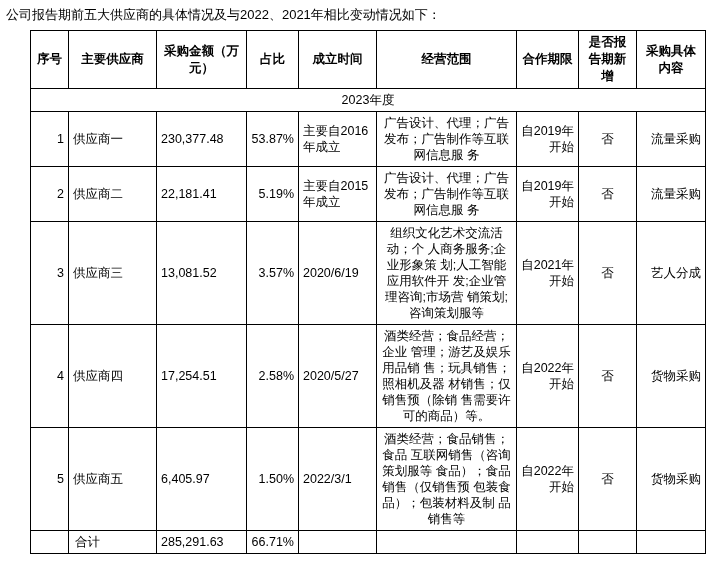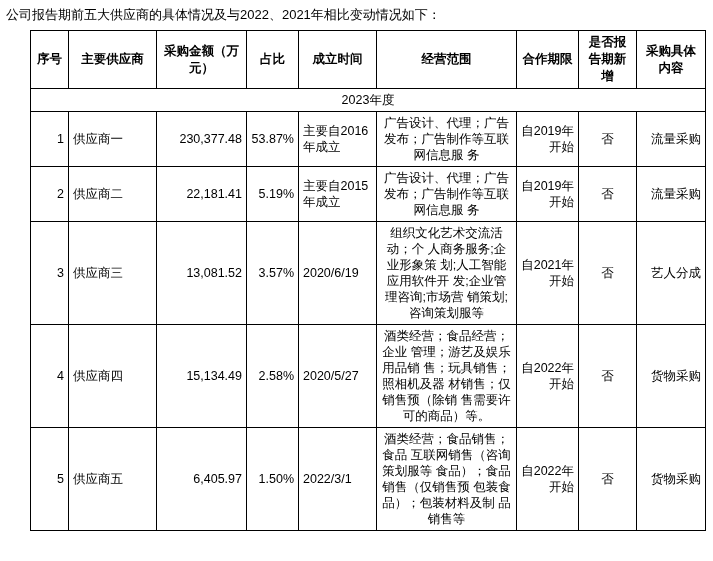--- a/index.html
+++ b/index.html
@@ -43,21 +43,21 @@
     word-break: break-all;
   }
   table.supplier-table th {
     font-weight: bold;
     text-align: center;
     font-size: 12.5px;
     line-height: 17px;
   }
   .c-no       { width: 38px;  text-align: right; }
   .c-name     { width: 88px;  text-align: left; }
-  .c-amount   { width: 90px;  text-align: right; }
+  .c-amount   { width: 90px;  }
   .c-ratio    { width: 52px;  text-align: right; }
   .c-found    { width: 78px;  text-align: left; }
   .c-scope    { width: 140px; text-align: center; }
   .c-period   { width: 62px;  text-align: right; }
   .c-new      { width: 58px;  text-align: center; }
   .c-content  { width: 69px;  text-align: right; }
 
   th.c-no, th.c-name, th.c-amount, th.c-ratio, th.c-found,
   th.c-scope, th.c-period, th.c-new, th.c-content { text-align: center; }
 
@@ -138,37 +138,48 @@
         <td class="c-found">2020/6/19</td>
         <td class="c-scope cell-top">组织文化艺术交流活动；个 人商务服务;企业形象策 划;人工智能应用软件开 发;企业管理咨询;市场营 销策划;咨询策划服等</td>
         <td class="c-period">自2021年开始</td>
         <td class="c-new">否</td>
         <td class="c-content">艺人分成</td>
       </tr>
 
       <tr>
         <td class="c-no">4</td>
         <td class="c-name">供应商四</td>
-        <td class="c-amount">15,134.49</td>
+        <td class="c-amount">17,254.51</td>
         <td class="c-ratio">2.58%</td>
         <td class="c-found">2020/5/27</td>
         <td class="c-scope cell-top">酒类经营；食品经营；企业 管理；游艺及娱乐用品销 售；玩具销售；照相机及器 材销售；仅销售预（除销 售需要许可的商品）等。</td>
         <td class="c-period">自2022年开始</td>
         <td class="c-new">否</td>
         <td class="c-content">货物采购</td>
       </tr>
 
       <tr>
         <td class="c-no">5</td>
         <td class="c-name">供应商五</td>
         <td class="c-amount">6,405.97</td>
         <td class="c-ratio">1.50%</td>
         <td class="c-found">2022/3/1</td>
         <td class="c-scope cell-top">酒类经营；食品销售；食品 互联网销售（咨询策划服等 食品）；食品销售（仅销售预 包装食品）；包装材料及制 品销售等</td>
         <td class="c-period">自2022年开始</td>
         <td class="c-new">否</td>
         <td class="c-content">货物采购</td>
       </tr>
 
+      <tr class="total-row">
+        <td class="c-no"></td>
+        <td class="c-name">合计</td>
+        <td class="c-amount">285,291.63</td>
+        <td class="c-ratio">66.71%</td>
+        <td class="c-found"></td>
+        <td class="c-scope"></td>
+        <td class="c-period"></td>
+        <td class="c-new"></td>
+        <td class="c-content"></td>
+      </tr>
     </tbody>
   </table>
 
 </div>
 
 </body></html>

